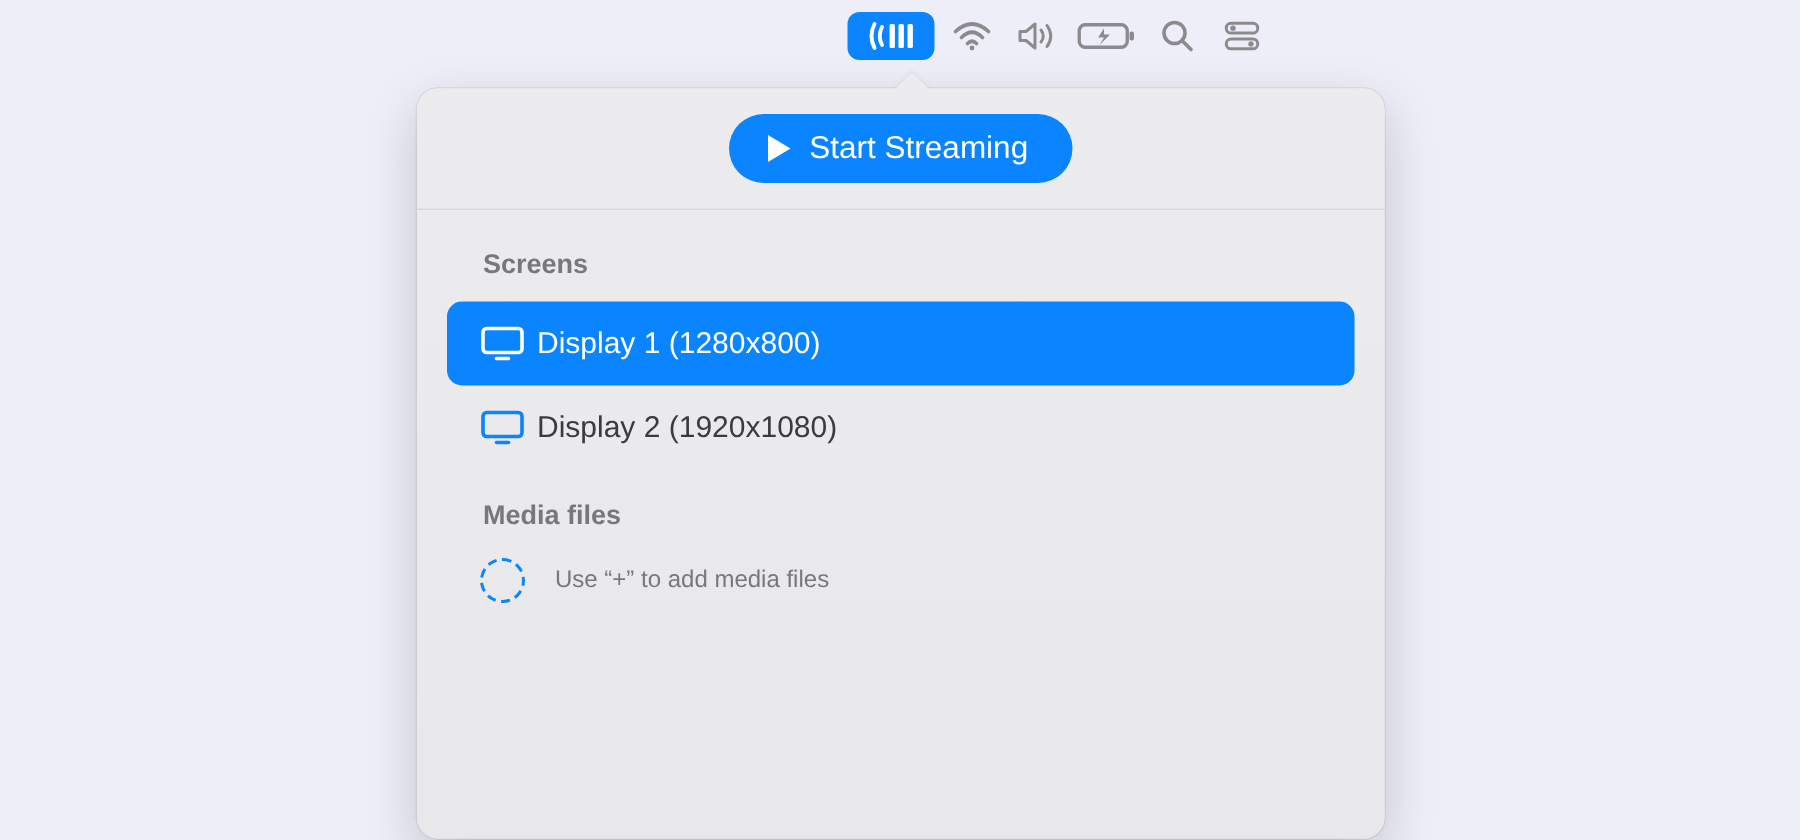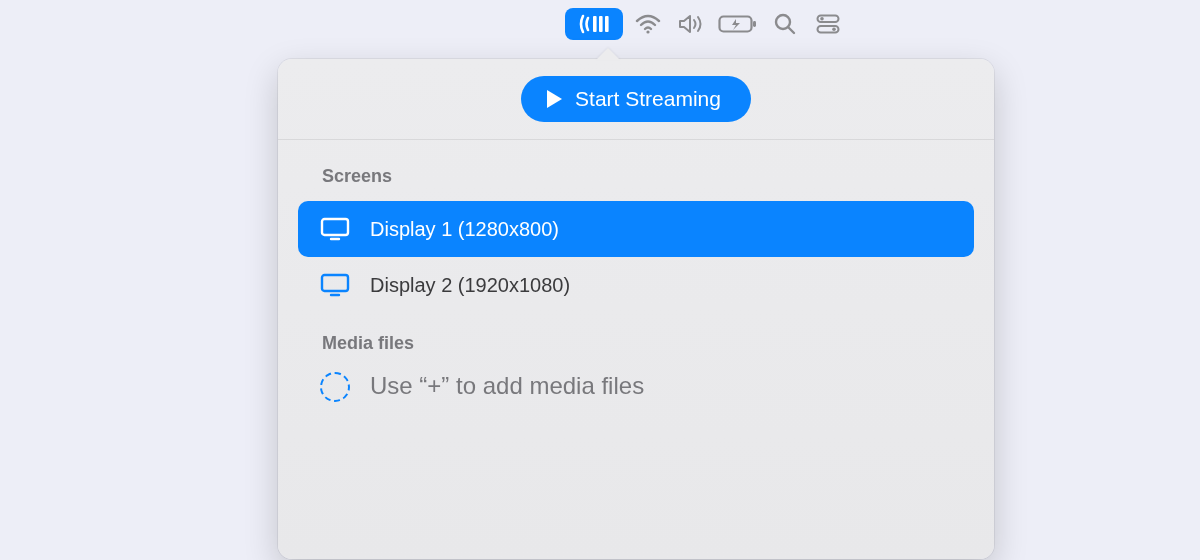--- a/index.html
+++ b/index.html
@@ -58,21 +58,21 @@
     border-left: 12px solid transparent;
     border-right: 12px solid transparent;
     border-bottom: 12px solid #ececee;
     filter: drop-shadow(0 -1px 1px rgba(0,0,0,0.05));
     z-index: 3;
   }
 
   .popover {
     position: relative;
     margin-top: 11px;
-    width: 716px;
+    width: 645px;
     min-height: 500px;
     background: linear-gradient(#ececee,#e8e8ea);
     border-radius: 14px;
     box-shadow: 0 12px 34px rgba(0,0,0,0.18), 0 0 0 1px rgba(0,0,0,0.06);
     overflow: hidden;
   }
 
   .popover-header {
     height: 80px;
     display: flex;
@@ -110,39 +110,39 @@
   .section-label.second {
     margin-top: 20px;
   }
 
   .screen-row {
     display: flex;
     align-items: center;
     height: 56px;
     border-radius: 10px;
     padding: 0 22px 0 22px;
-    gap: 20px;
+    gap: 8px;
     cursor: pointer;
     font-size: 20px;
     color: #3b3b3d;
   }
 
   .screen-row.selected {
     background: #0a84ff;
     color: #ffffff;
   }
   .screen-row.selected svg { stroke: #ffffff; }
   .screen-row:not(.selected) svg { stroke: #0a84ff; }
 
   .media-row {
     display: flex;
-    align-items: flex-start;
+    align-items: center;
     gap: 20px;
     padding: 4px 22px;
-    font-size: 24px;
+    font-size: 16px;
     color: #78787c;
   }
 
   .dashed-circle {
     width: 26px;
     height: 26px;
     border-radius: 50%;
     border: 2px dashed #0a84ff;
     flex: 0 0 26px;
   }

